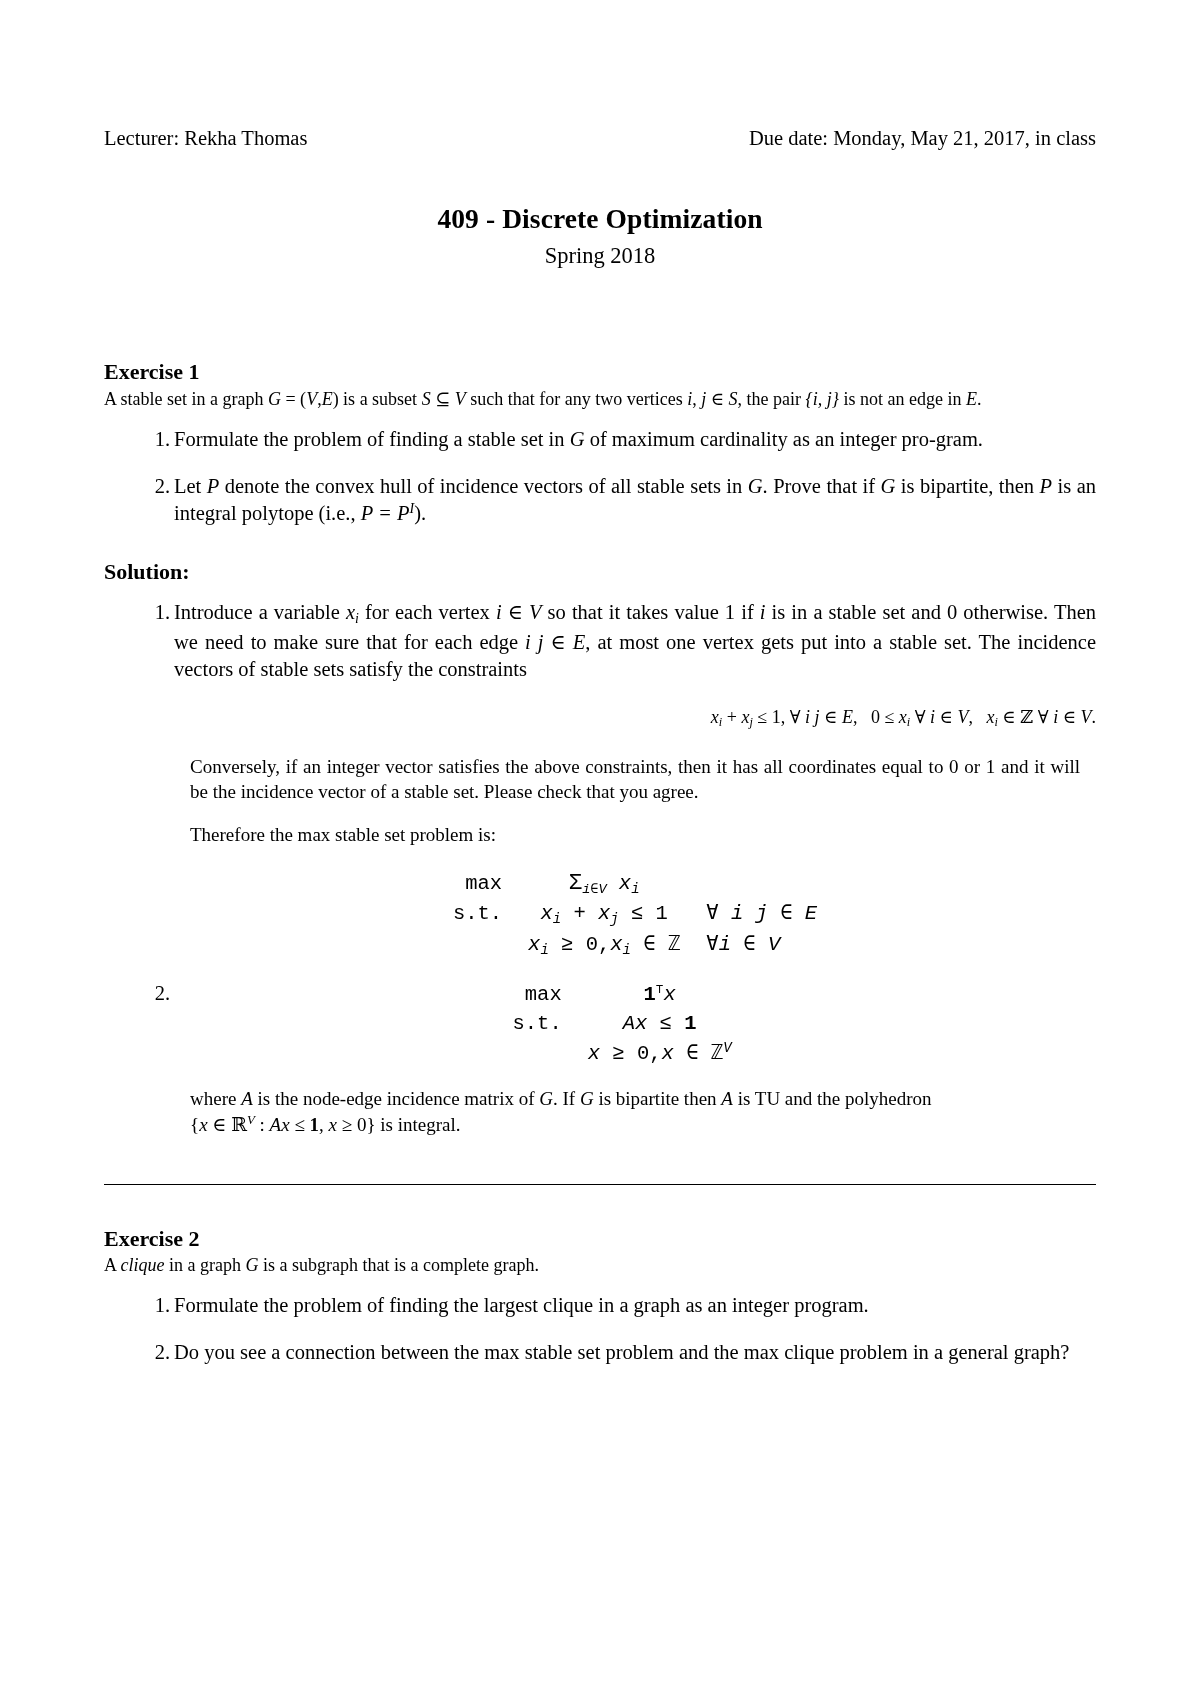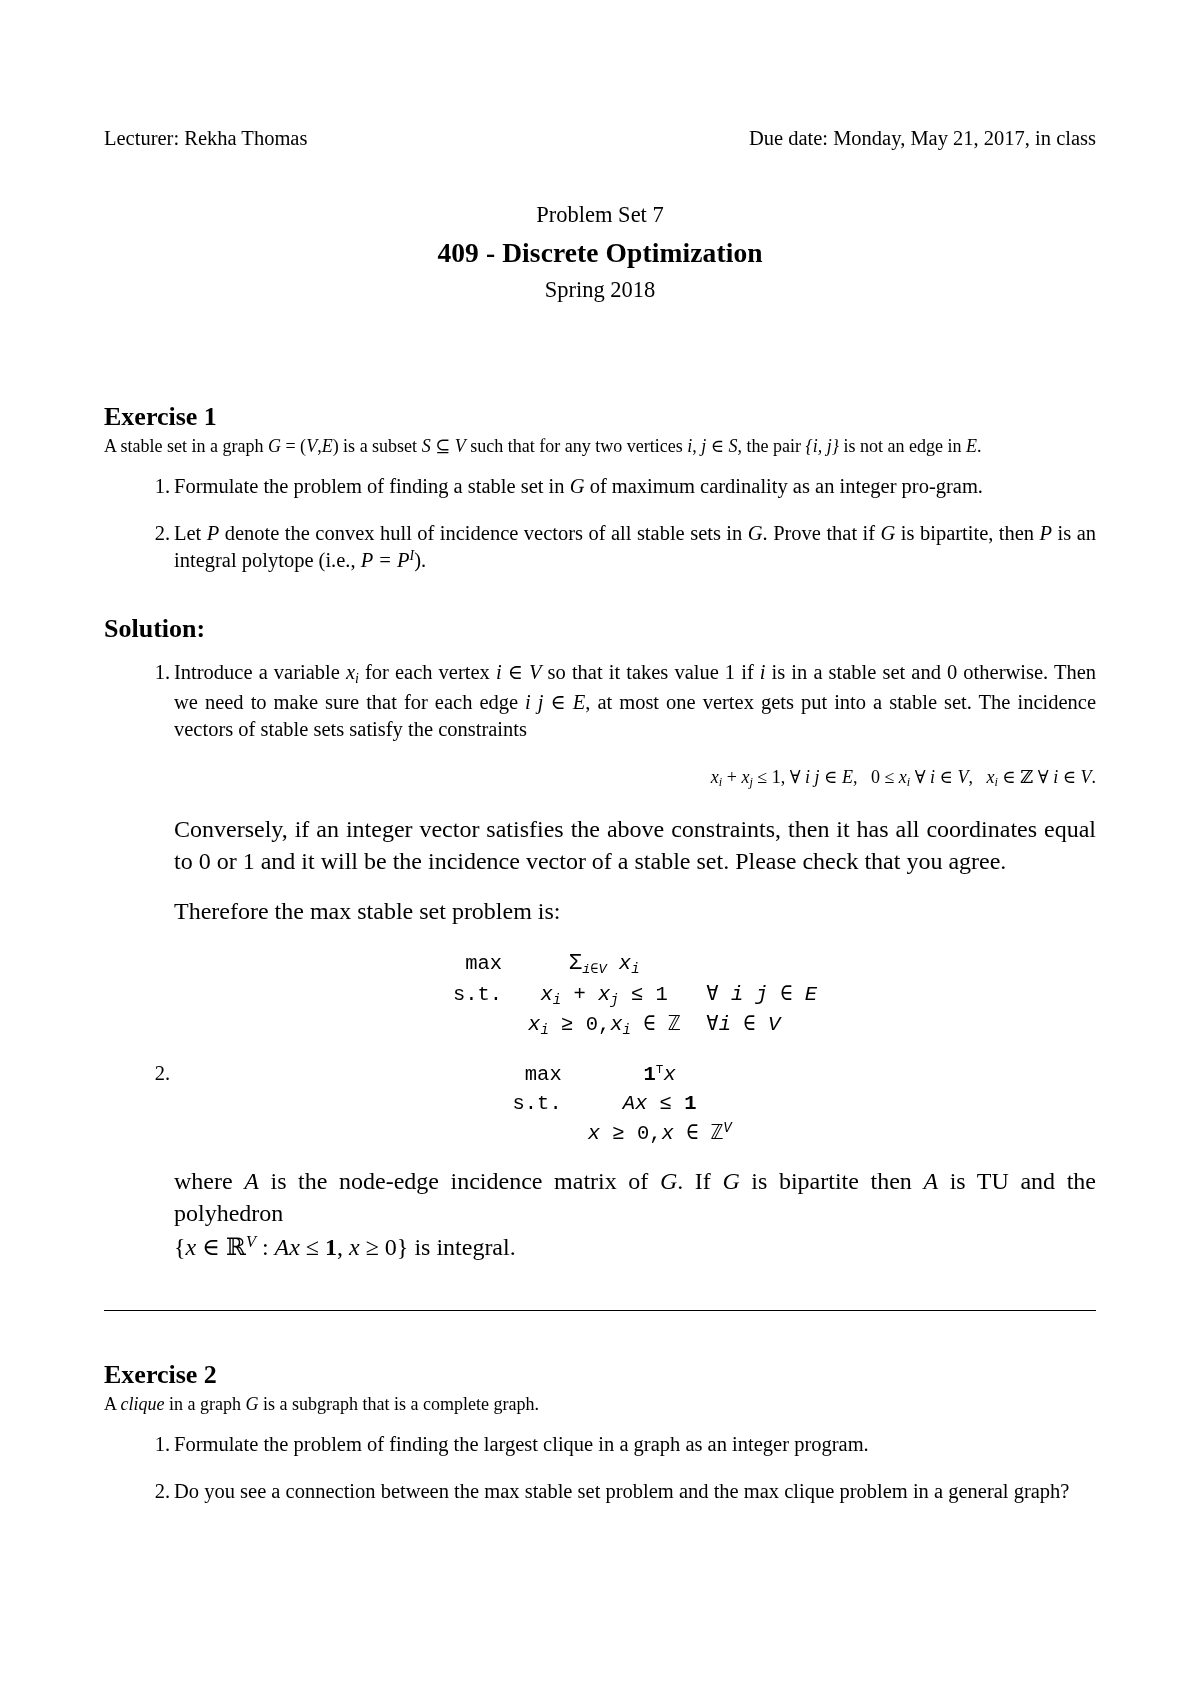--- a/index.html
+++ b/index.html
@@ -51,23 +51,23 @@
     margin-bottom: 6px;
   }
   .term-line {
     font-size: 22.5px;
     line-height: 1.25;
   }
 
   
   .section-head {
     font-weight: bold;
-    font-size: 26px;
+    font-size: 22px;
     line-height: 1.25;
-    margin-top: 8px;
+    margin-top: 0;
     margin-bottom: 2px;
   }
   .para {
     font-size: 18px;
     line-height: 1.33;
     text-align: justify;
     text-justify: inter-word;
     margin: 0;
   }
   .spacer-72 { height: 72px; }
@@ -163,39 +163,38 @@
   .sum-sub { font-size: 0.66em; vertical-align: -0.3em; font-style: italic; }
 
   
   hr.sep {
     border: none;
     border-top: 1.6px solid #000;
     margin: 46px 0 0 0;
     width: 100%;
   }
   .sol-para {
-    font-size: 24px;
+    font-size: 19px;
     line-height: 1.33;
     text-align: justify;
-    margin: 0;
+    margin: 16px;
   }
   .gap-after-para { margin-bottom: 18px; }
 </style>
 </head>
 <body>
 
 <div class="page">
 
   <div class="header-row">
     <div class="header-left">Lecturer: Rekha Thomas</div>
     <div class="header-right">Due date: Monday, May 21, 2017, in class</div>
   </div>
 
   <div class="title-block">
-    <div class="ps-line">Problem Set 7</div>
     <div class="course-line">409 - Discrete Optimization</div>
     <div class="term-line">Spring 2018</div>
   </div>
 
   <div class="spacer-72"></div>
   <div class="spacer-16"></div>
 
   <div class="section-head">Exercise 1</div>
 
   <p class="para"><span>A stable set in a graph </span><span class="mathit">G</span><span> = (</span><span class="mathit">V</span><span>,</span><span class="mathit">E</span><span>) is a subset </span><span class="mathit">S</span><span> ⊆ </span><span class="mathit">V</span><span> such that for any two vertices </span><span class="mathit">i</span><span>, </span><span class="mathit">j</span><span> ∈ </span><span class="mathit">S</span><span>, the pair </span><span class="mathit">{i, j}</span><span> is not an edge in </span><span class="mathit">E</span><span>.</span></p>

